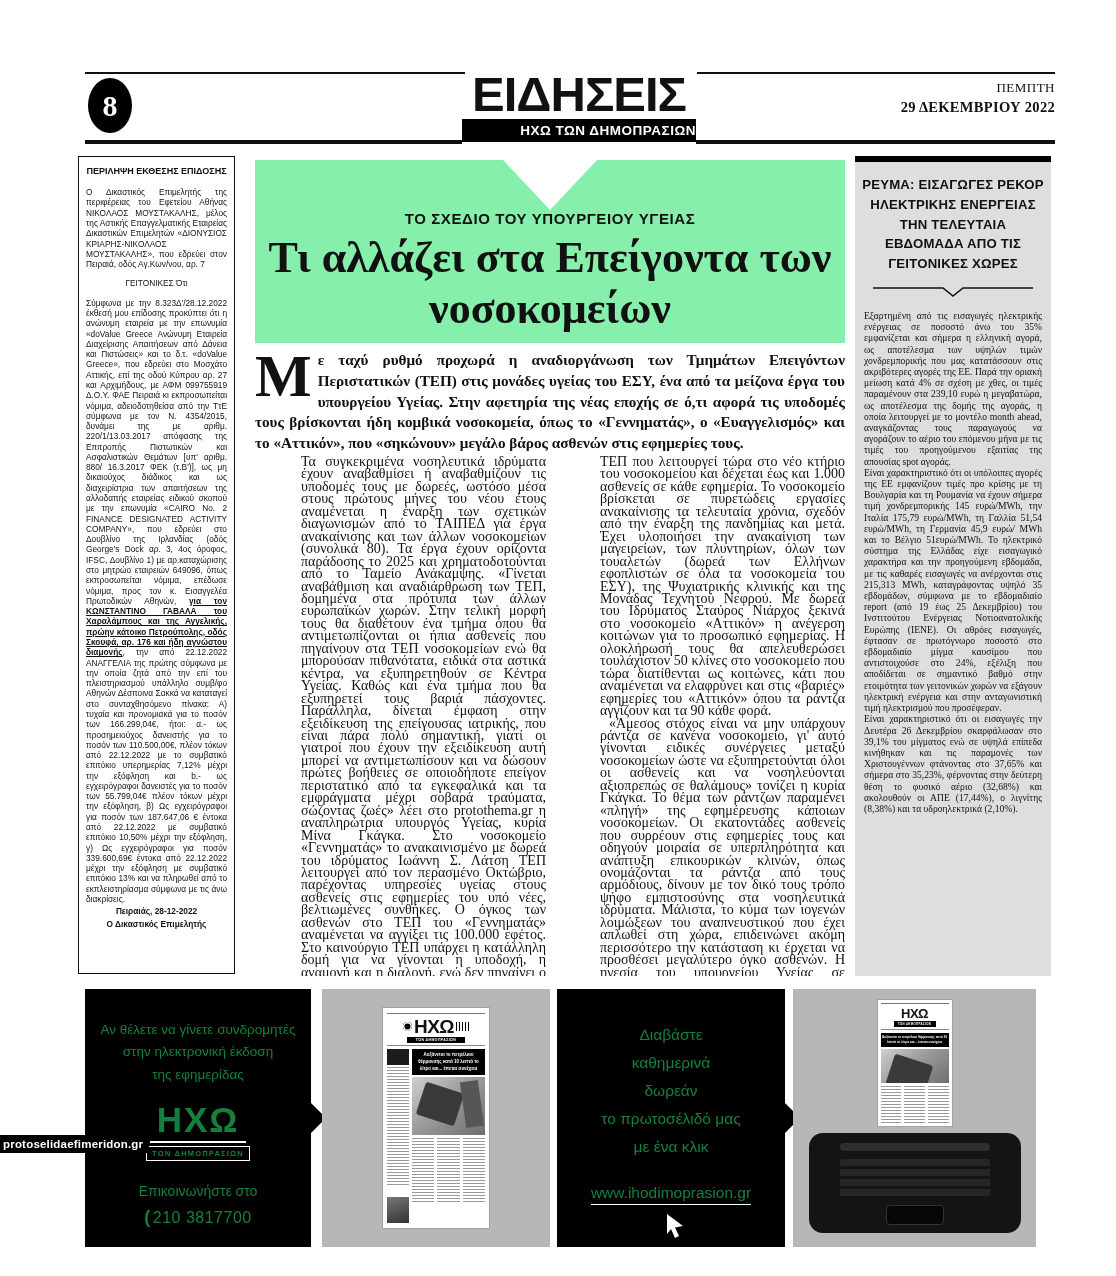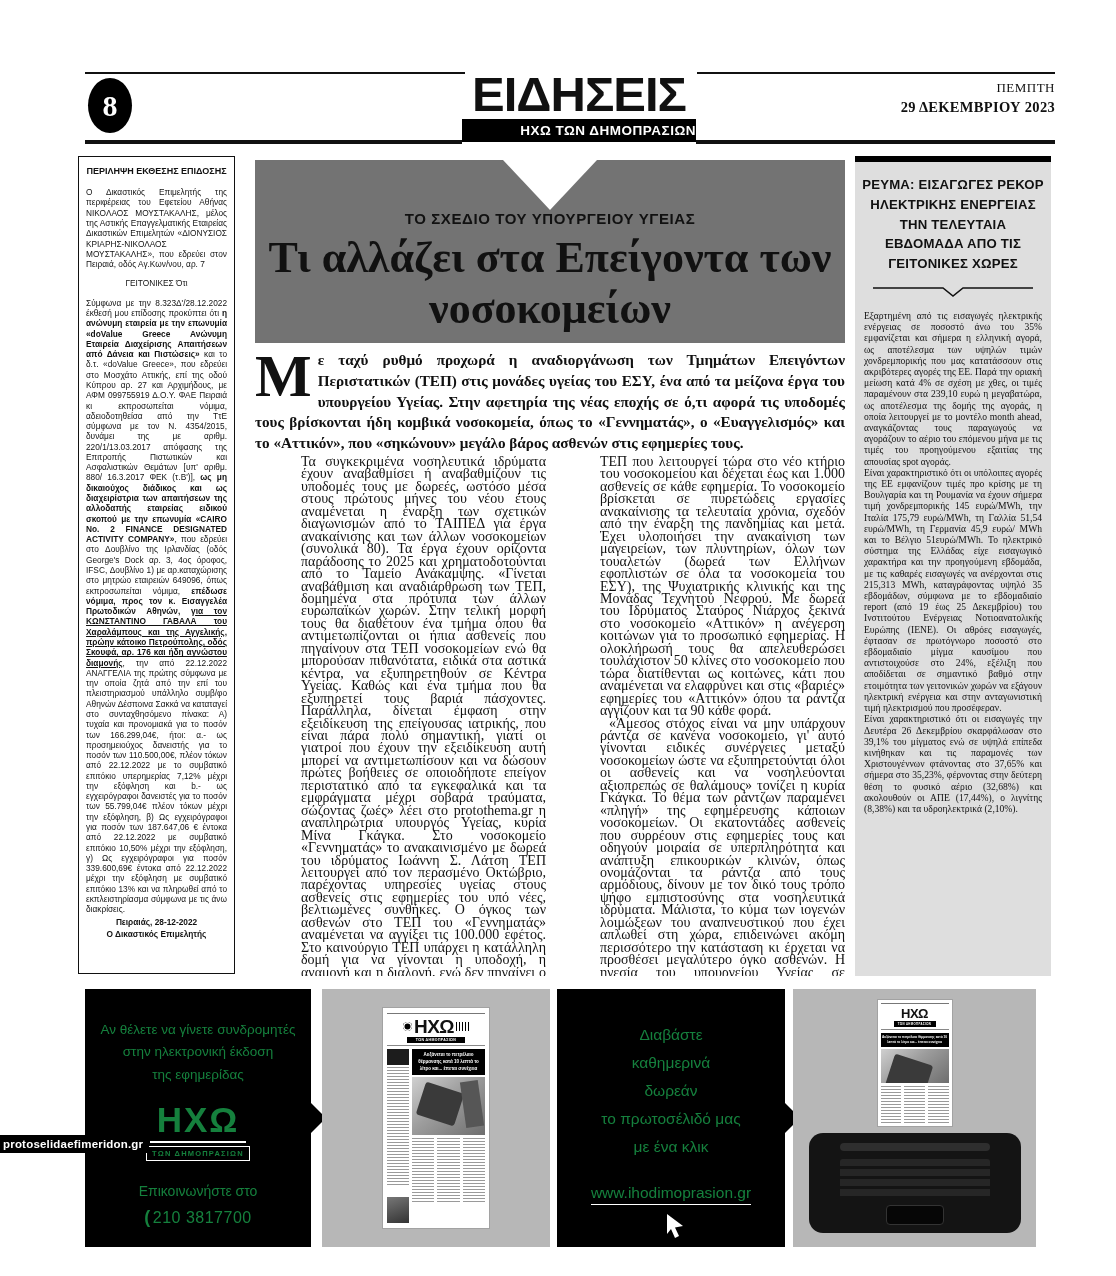--- a/index.html
+++ b/index.html
@@ -21,26 +21,26 @@
   .dateline .d1 { font-size:13px; letter-spacing:.5px; }
   .dateline .d2 { font-size:14.5px; font-weight:bold; margin-top:3px; letter-spacing:.3px; }
 
   
   .legal { position:absolute; left:78px; top:156px; width:157px; height:818px;
            border:1.5px solid #111; padding:9px 7px; overflow:hidden;
            font-family:"Liberation Sans", sans-serif; font-size:8.3px; line-height:1.24;
            text-align:justify; }
   .legal h3 { font-size:9px; text-align:center; margin-bottom:10px; }
   .legal .center-head { text-align:center; margin:9px 0; }
-  .legal .b { font-weight:bold;margin-top:15px; }
+  .legal .b { font-weight:normal;margin-top:15px; }
   .legal .bu { font-weight:bold; text-decoration:underline; }
   .legal .sig { text-align:center; font-weight:bold; margin-top:2px; }
 
   
-  .head-panel { position:absolute; left:255px; top:160px; width:590px; height:183px; background:#737373; }
+  .head-panel { position:absolute; left:255px; top:160px; width:590px; height:183px; background:#86efac; }
   .notch-down { position:absolute; top:0; left:50%; transform:translateX(-50%);
                 width:0; height:0; border-left:47px solid transparent;
                 border-right:47px solid transparent; border-top:50px solid #fff; }
   .kicker { margin-top:50px; text-align:center; font-family:"Liberation Sans", sans-serif;
             font-weight:bold; font-size:15px; letter-spacing:.6px; }
   .headline { text-align:center; font-weight:bold; font-size:44px; line-height:1.17; margin-top:5px; }
 
   .lead { position:absolute; left:255px; top:350px; width:590px; height:102px; overflow:hidden;
           font-weight:bold; font-size:15.2px; line-height:1.37; text-align:justify; }
   .dropcap { float:left; font-size:60px; line-height:48px; padding:2px 6px 0 0; font-weight:bold; }
@@ -146,21 +146,21 @@
     <span>8</span>
   </div>
   <div class="section-title">ΕΙΔΗΣΕΙΣ</div>
   <div class="brand-bar">
     <span>ΗΧΩ ΤΩΝ ΔΗΜΟΠΡΑΣΙΩΝ</span>
   </div>
   <div class="rule" style="left:85px; top:140px; width:377px; height:4px;"></div>
   <div class="rule" style="left:696px; top:140px; width:359px; height:4px;"></div>
   <div class="dateline">
     <div class="d1">ΠΕΜΠΤΗ</div>
-    <div class="d2">29 ΔΕΚΕΜΒΡΙΟΥ 2023</div>
+    <div class="d2">29 ΔΕΚΕΜΒΡΙΟΥ 2022</div>
   </div>
 
   <div class="legal">
     <h3>ΠΕΡΙΛΗΨΗ ΕΚΘΕΣΗΣ ΕΠΙΔΟΣΗΣ</h3>
     <p>Ο Δικαστικός Επιμελητής της περιφέρειας του Εφετείου Αθήνας ΝΙΚΟΛΑΟΣ ΜΟΥΣΤΑΚΑΛΗΣ, μέλος της Αστικής Επαγγελματικής Εταιρείας Δικαστικών Επιμελητών «ΔΙΟΝΥΣΙΟΣ ΚΡΙΑΡΗΣ-ΝΙΚΟΛΑΟΣ ΜΟΥΣΤΑΚΑΛΗΣ», που εδρεύει στον Πειραιά, οδός Αγ.Κων/νου, αρ. 7</p>
     <p class="center-head">ΓΕΙΤΟΝΙΚΕΣ Ότι</p>
     <p><span>Σύμφωνα με την 8.323Δ'/28.12.2022 έκθεσή μου επίδοσης προκύπτει ότι </span><span class="b">η ανώνυμη εταιρεία με την επωνυμία «doValue Greece Ανώνυμη Εταιρεία Διαχείρισης Απαιτήσεων από Δάνεια και Πιστώσεις»</span><span> και το δ.τ. «doValue Greece», που εδρεύει στο Μοσχάτο Αττικής, επί της οδού Κύπρου αρ. 27 και Αρχιμήδους, με ΑΦΜ 099755919 Δ.Ο.Υ. ΦΑΕ Πειραιά κι εκπροσωπείται νόμιμα, αδειοδοτηθείσα από την ΤτΕ σύμφωνα με τον Ν. 4354/2015, δυνάμει της με αριθμ. 220/1/13.03.2017 απόφασης της Επιτροπής Πιστωτικών και Ασφαλιστικών Θεμάτων [υπ' αριθμ. 880/ 16.3.2017 ΦΕΚ (τ.Β')], </span><span class="b">ως μη δικαιούχος διάδικος και ως διαχειρίστρια των απαιτήσεων της αλλοδαπής εταιρείας ειδικού σκοπού με την επωνυμία «CAIRO No. 2 FINANCE DESIGNATED ACTIVITY COMPANY»</span><span>, που εδρεύει στο Δουβλίνο της Ιρλανδίας (οδός George's Dock αρ. 3, 4ος όροφος, IFSC, Δουβλίνο 1) με αρ.καταχώρισης στο μητρώο εταιρειών 649096, όπως εκπροσωπείται νόμιμα, </span><span class="b">επέδωσε νόμιμα, προς τον κ. Εισαγγελέα Πρωτοδικών Αθηνών, </span><span class="bu">για τον ΚΩΝΣΤΑΝΤΙΝΟ ΓΑΒΑΛΑ του Χαραλάμπους και της Αγγελικής, πρώην κάτοικο Πετρούπολης, οδός Σκουφά, αρ. 176 και ήδη αγνώστου διαμονής</span><span>, την από 22.12.2022 ΑΝΑΓΓΕΛΙΑ της πρώτης σύμφωνα με την οποία ζητά από την επί του πλειστηριασμού υπάλληλο συμβ/φο Αθηνών Δέσποινα Σακκά να καταταγεί στο συνταχθησόμενο πίνακα: Α) τυχαία και προνομιακά για το ποσόν των 166.299,04€, ήτοι: α.- ως προσημειούχος δανειστής για το ποσόν των 110.500,00€, πλέον τόκων από 22.12.2022 με το συμβατικό επιτόκιο υπερημερίας 7,12% μέχρι την εξόφληση και b.- ως εγχειρόγραφοι δανειστές για το ποσόν των 55.799,04€ πλέον τόκων μέχρι την εξόφληση, β) Ως εγχειρόγραφοι για ποσόν των 187.647,06 € έντοκα από 22.12.2022 με συμβατικό επιτόκιο 10,50% μέχρι την εξόφληση, γ) Ως εγχειρόγραφοι για ποσόν 339.600,69€ έντοκα από 22.12.2022 μέχρι την εξόφληση με συμβατικό επιτόκιο 13% και να πληρωθεί από το εκπλειστηρίασμα σύμφωνα με τις άνω διακρίσεις.</span></p>
     <p class="sig">Πειραιάς, 28-12-2022</p>
     <p class="sig">Ο Δικαστικός Επιμελητής</p>
   </div>

